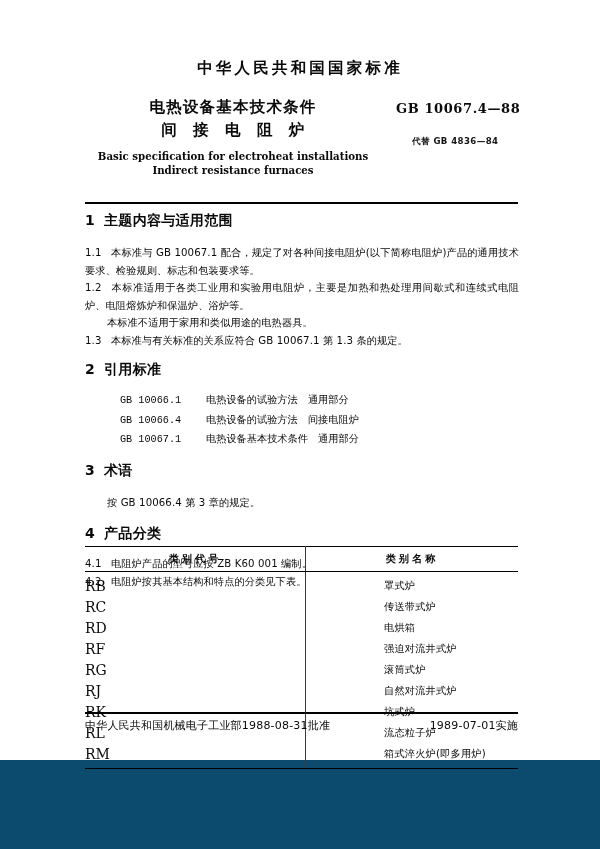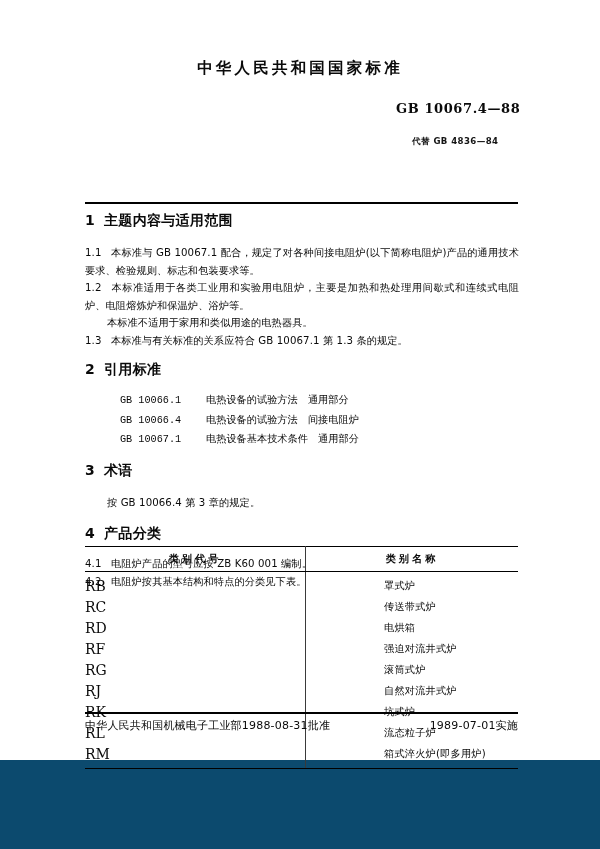--- a/index.html
+++ b/index.html
@@ -212,20 +212,28 @@
   }
 </style>
 </head>
 <body>
 
 <div id="page">
   <div class="doc">
 
     <div class="national-header">中华人民共和国国家标准</div>
 
+    <div class="title-block">
+      <div class="title-line-1">电热设备基本技术条件</div>
+      <div class="title-line-2">间 接 电 阻 炉</div>
+      <div class="subtitle-en">
+        <div>Basic specification for electroheat installations</div>
+        <div>Indirect resistance furnaces</div>
+      </div>
+    </div>
 
     <div class="std-number">GB 10067.4—88</div>
     <div class="std-replaces">代替 GB 4836—84</div>
 
     <div class="rule-top"></div>
 
     <div class="body-area">
 
       <div class="clause-head">
         <span class="num">1</span><span>主题内容与适用范围</span>

